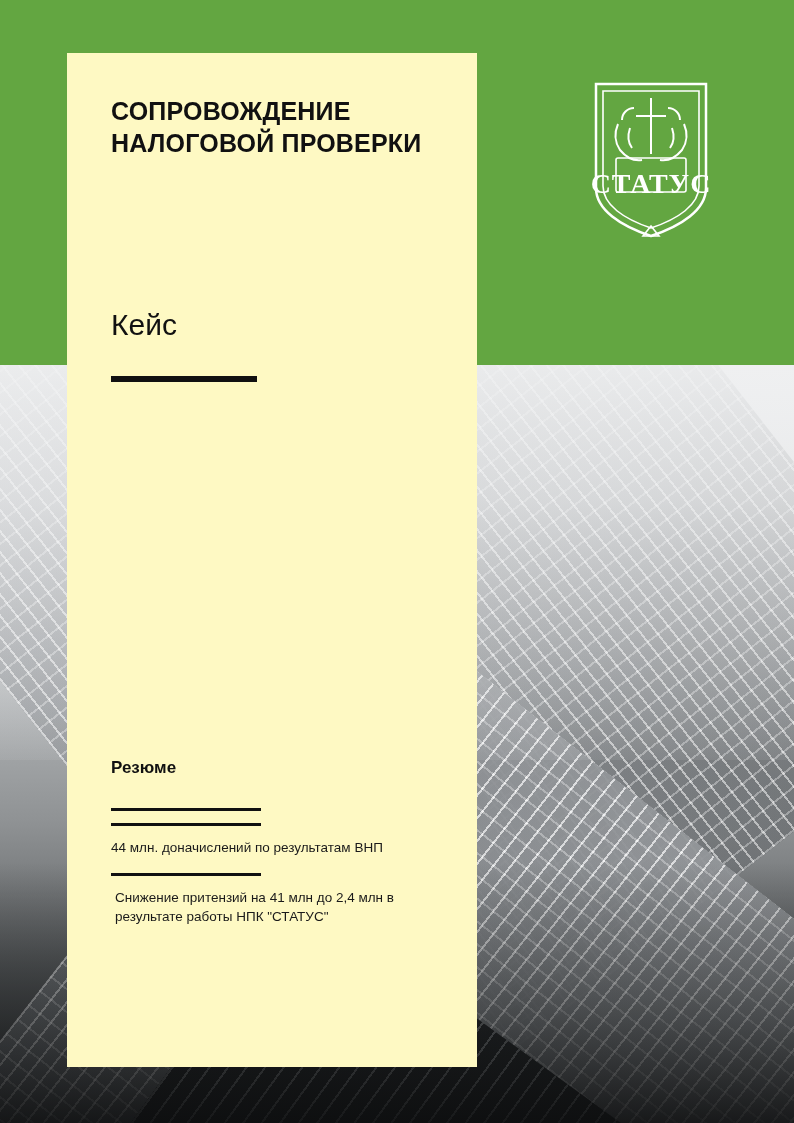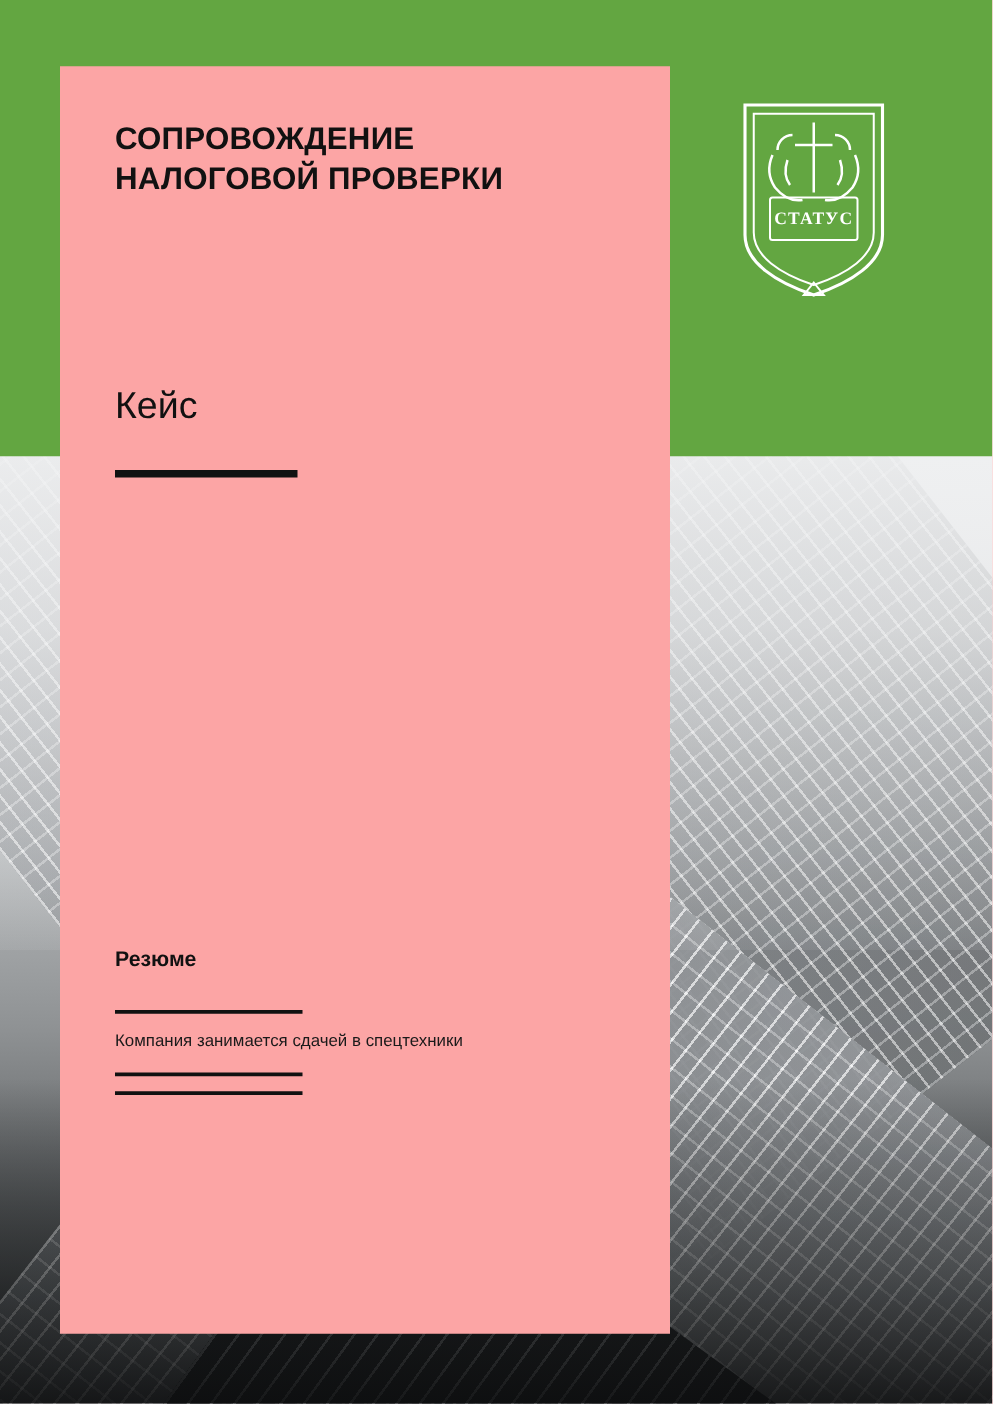--- a/index.html
+++ b/index.html
@@ -99,25 +99,25 @@
     left: 0;
     top: 0;
     width: 794px;
     height: 365px;
     background: #63a641;
   }
 
   
   .card {
     position: absolute;
-    left: 48px;
+    left: 67px;
     top: 53px;
-    width: 488px;
+    width: 410px;
     height: 1014px;
-    background: #fca5a5;
+    background: #fef9c3;
   }
 
   .title {
     position: absolute;
     left: 44px;
     top: 43px;
     width: 330px;
     font-size: 25px;
     line-height: 1.27;
     font-weight: bold;
@@ -183,21 +183,21 @@
   }
   .logo svg { display: block; }
   .logo-text {
     position: absolute;
     left: 0;
     top: 92px;
     width: 130px;
     text-align: center;
     color: #ffffff;
     font-family: "Liberation Serif", serif;
-    font-size: 14px;
+    font-size: 28px;
     letter-spacing: 1px;
     font-weight: bold;
   }
 </style>
 </head>
 <body>
 
 <div class="page">
 
   <div class="photo-bg">
@@ -238,21 +238,22 @@
 
     <div class="title">СОПРОВОЖДЕНИЕ НАЛОГОВОЙ ПРОВЕРКИ</div>
 
     <div class="subtitle">Кейс</div>
     <div class="rule-thick"></div>
 
     <div class="resume-heading">Резюме</div>
 
     <div class="bullets">
       <div class="rule-thin"></div>
-      <p class="bullet-text">Компания занимается сдачей в спецтехники</p>
 
       <div class="rule-thin"></div>
+      <p class="bullet-text">44 млн. доначислений по результатам ВНП</p>
 
       <div class="rule-thin"></div>
+      <p class="bullet-text indent">Снижение притензий на 41 млн до 2,4 млн в результате работы НПК "СТАТУС"</p>
     </div>
 
   </div>
 </div>
 
 </body></html>

